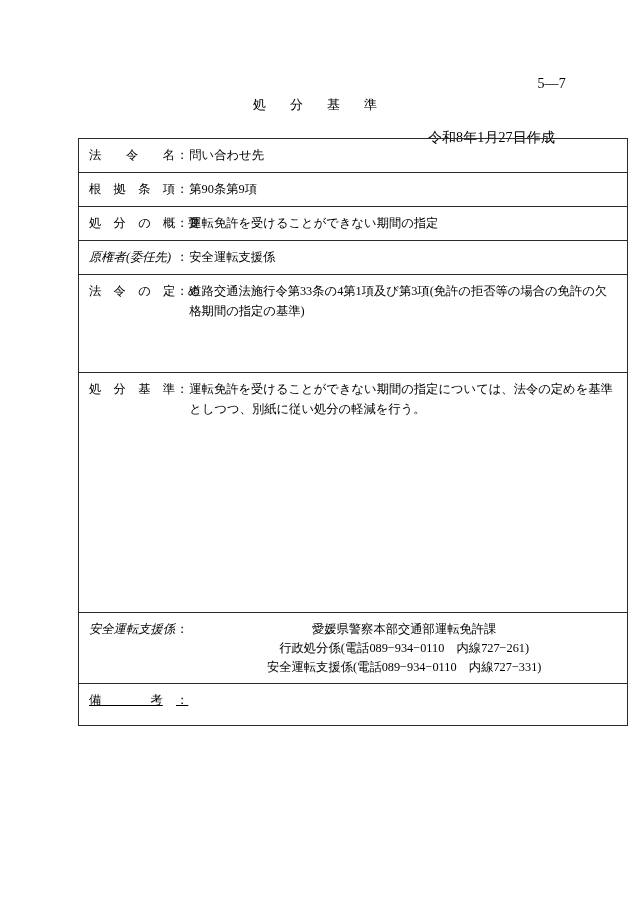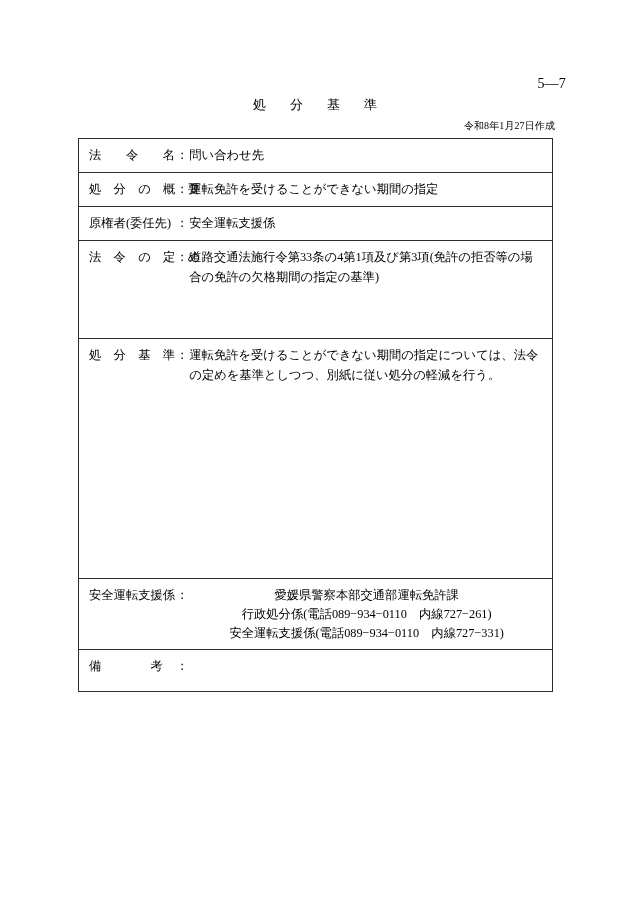--- a/index.html
+++ b/index.html
@@ -38,34 +38,34 @@
     left: 0;
     width: 630px;
     text-align: center;
     font-size: 13px;
     letter-spacing: 5.5px;
     text-indent: 5.5px;
   }
 
   .doc-date {
     position: absolute;
-    top: 119px;
+    top: 129px;
     left: 0;
     width: 555px;
     text-align: right;
-    font-size: 10px;
+    font-size: 14px;
     letter-spacing: 0.1px;
   }
 
   
   .form-table {
     position: absolute;
     left: 78px;
     top: 138px;
-    width: 475px;
+    width: 550px;
     border-collapse: collapse;
     table-layout: fixed;
   }
   .form-table td {
     border: 1px solid #2b2b2b;
     padding: 0;
     vertical-align: top;
   }
 
   .cell-inner {
@@ -80,38 +80,39 @@
   .lbl {
     flex: 0 0 auto;
     width: 86px;
     display: flex;
     justify-content: space-between;
     white-space: nowrap;
   }
   .lbl.tight {
     justify-content: flex-start;
     letter-spacing: 0;
+    font-style: italic;
   }
   .colon {
     flex: 0 0 auto;
     padding: 0 1px 0 1px;
     white-space: nowrap;
   }
   .val {
     flex: 1 1 auto;
     white-space: pre-line;
     word-break: break-all;
     line-height: 1.62;
   }
 
   .r-short  { height: 21px; }
   .r-law    { height: 98px; }
   .r-crit   { height: 240px; }
   .r-contact{ height: 56px; }
-  .r-note   { height: 42px; }
+  .r-note   { height: 42px; text-decoration: underline; }
 
   .contact-val { line-height: 1.56; text-align: center; }
 </style>
 </head>
 <body>
 
 <div class="page">
 
   <div class="page-number">5—7</div>
   <div class="doc-title">処　分　基　準</div>
@@ -122,20 +123,29 @@
       <tr class="r-short">
         <td>
           <div class="cell-inner">
             <span class="lbl">法　　令　　名</span>
             <span class="colon">：</span>
             <span class="val">問い合わせ先</span>
           </div>
         </td>
       </tr>
 
+      <tr class="r-short">
+        <td>
+          <div class="cell-inner">
+            <span class="lbl">根　拠　条　項</span>
+            <span class="colon">：</span>
+            <span class="val">第90条第9項</span>
+          </div>
+        </td>
+      </tr>
 
       <tr class="r-short">
         <td>
           <div class="cell-inner">
             <span class="lbl">処　分　の　概　要</span>
             <span class="colon">：</span>
             <span class="val">運転免許を受けることができない期間の指定</span>
           </div>
         </td>
       </tr>

